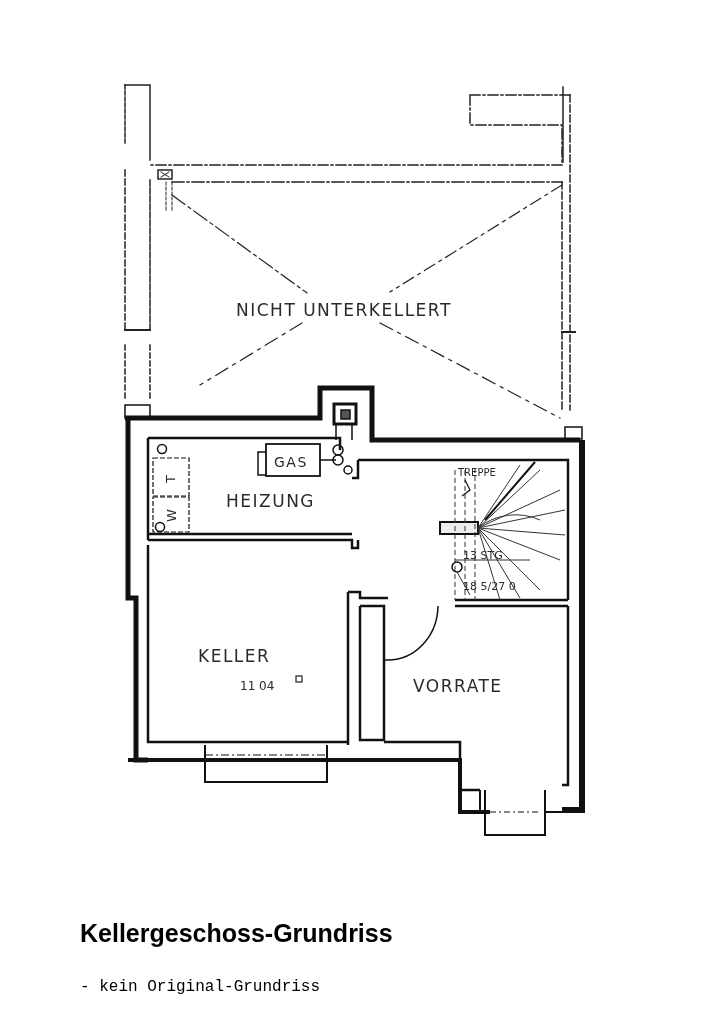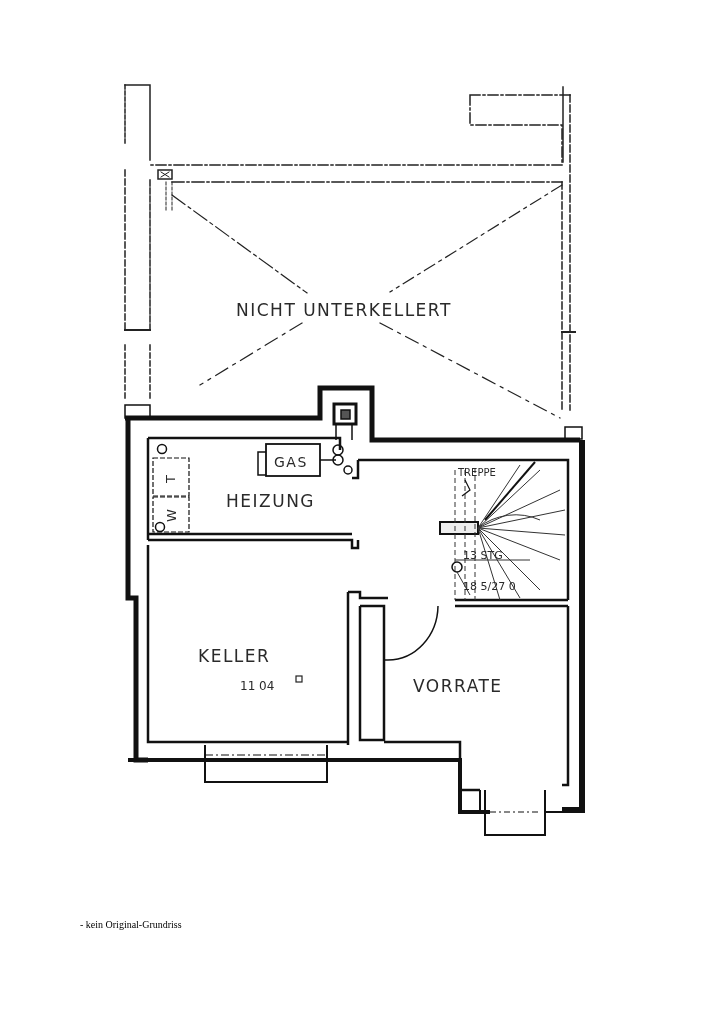--- a/index.html
+++ b/index.html
@@ -23,26 +23,27 @@
     }
     .caption-title {
       font-family: "Liberation Sans", sans-serif;
       font-weight: bold;
       font-size: 25px;
       color: #000;
       line-height: 30px;
       display: block;
     }
     .caption-sub {
-      font-family: Liberation Serif, serif;
-      font-size: 10px;
+      font-family: Liberation Mono, monospace;
+      font-size: 16px;
       color: #000;
       margin-left: 0px;
       display: block;
       line-height: 14px;
+      margin-top: 32px;
     }
   </style>
 </head>
 <body>
 
 <svg id="plan" viewBox="0 0 720 900" xmlns="http://www.w3.org/2000/svg">
   <g fill="none" stroke="#222" stroke-linecap="square">
 
     <path d="M 125 85 L 150 85 L 150 160" stroke-width="1.5"></path>
     <path d="M 125 85 L 125 143" stroke-width="1.5" stroke-dasharray="4,2"></path>
@@ -159,14 +160,15 @@
   <text class="room-label" x="198" y="662">KELLER</text>
   <text class="small-label" x="240" y="690" style="font-size:12px;">11 04</text>
   <rect x="296" y="676" width="6" height="6" fill="none" stroke="#222" stroke-width="1.2"></rect>
   <text class="room-label" x="413" y="692">VORRATE</text>
   <text class="small-label" x="458" y="476" style="font-size:10px;">TREPPE</text>
   <text class="small-label" x="463" y="559">13 STG</text>
   <text class="small-label" x="463" y="590">18 5/27 0</text>
 </svg>
 
 <div class="caption">
+  <span class="caption-title">Kellergeschoss-Grundriss</span>
   <span class="caption-sub">- kein Original-Grundriss</span>
 </div>
 
 </body></html>

